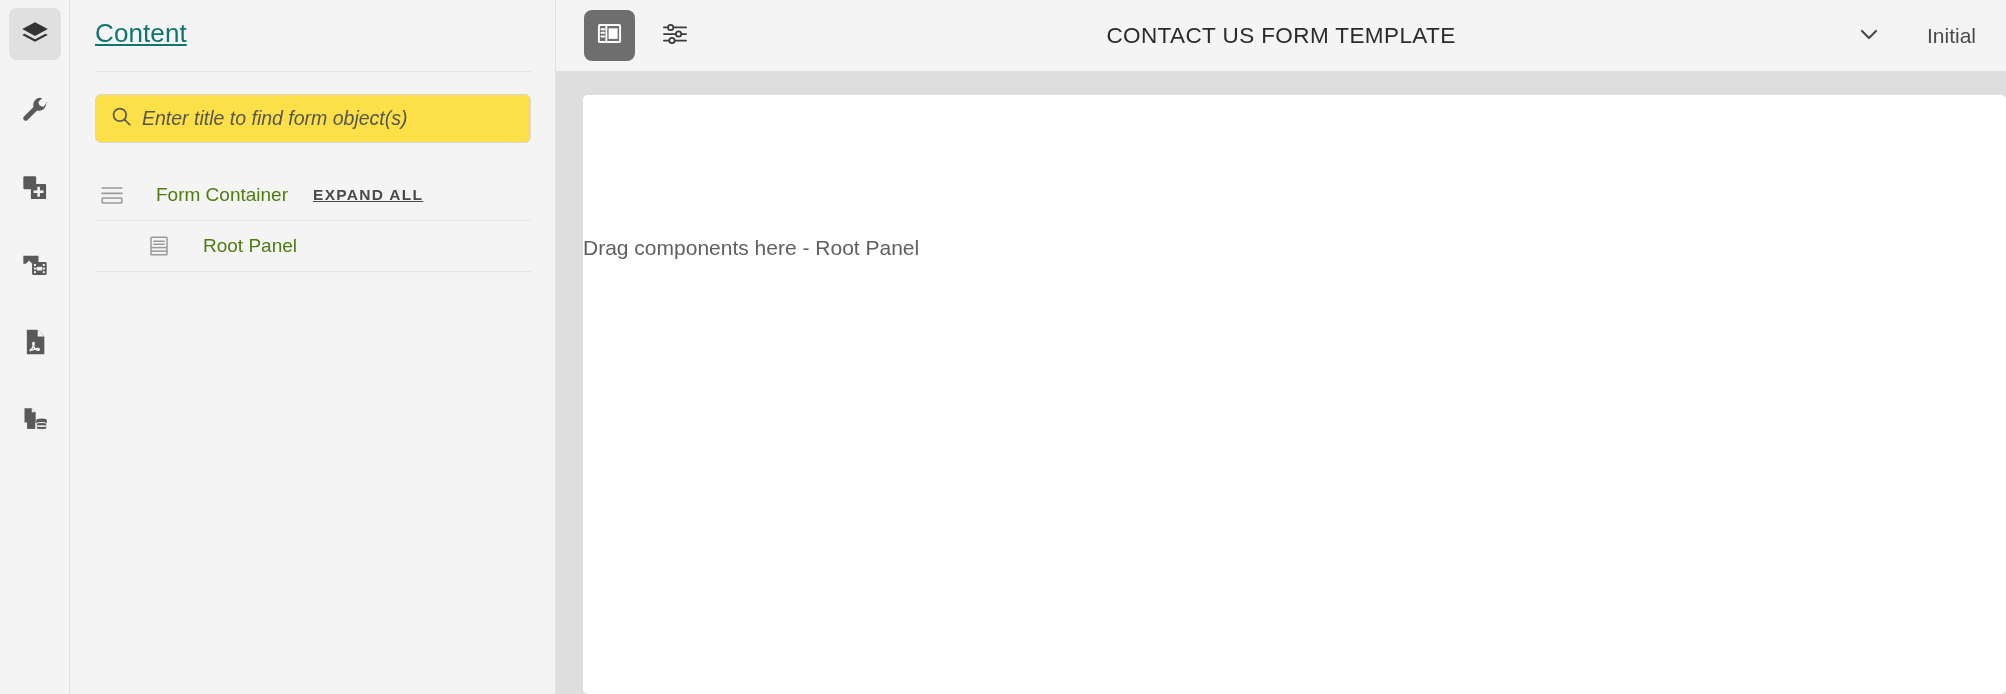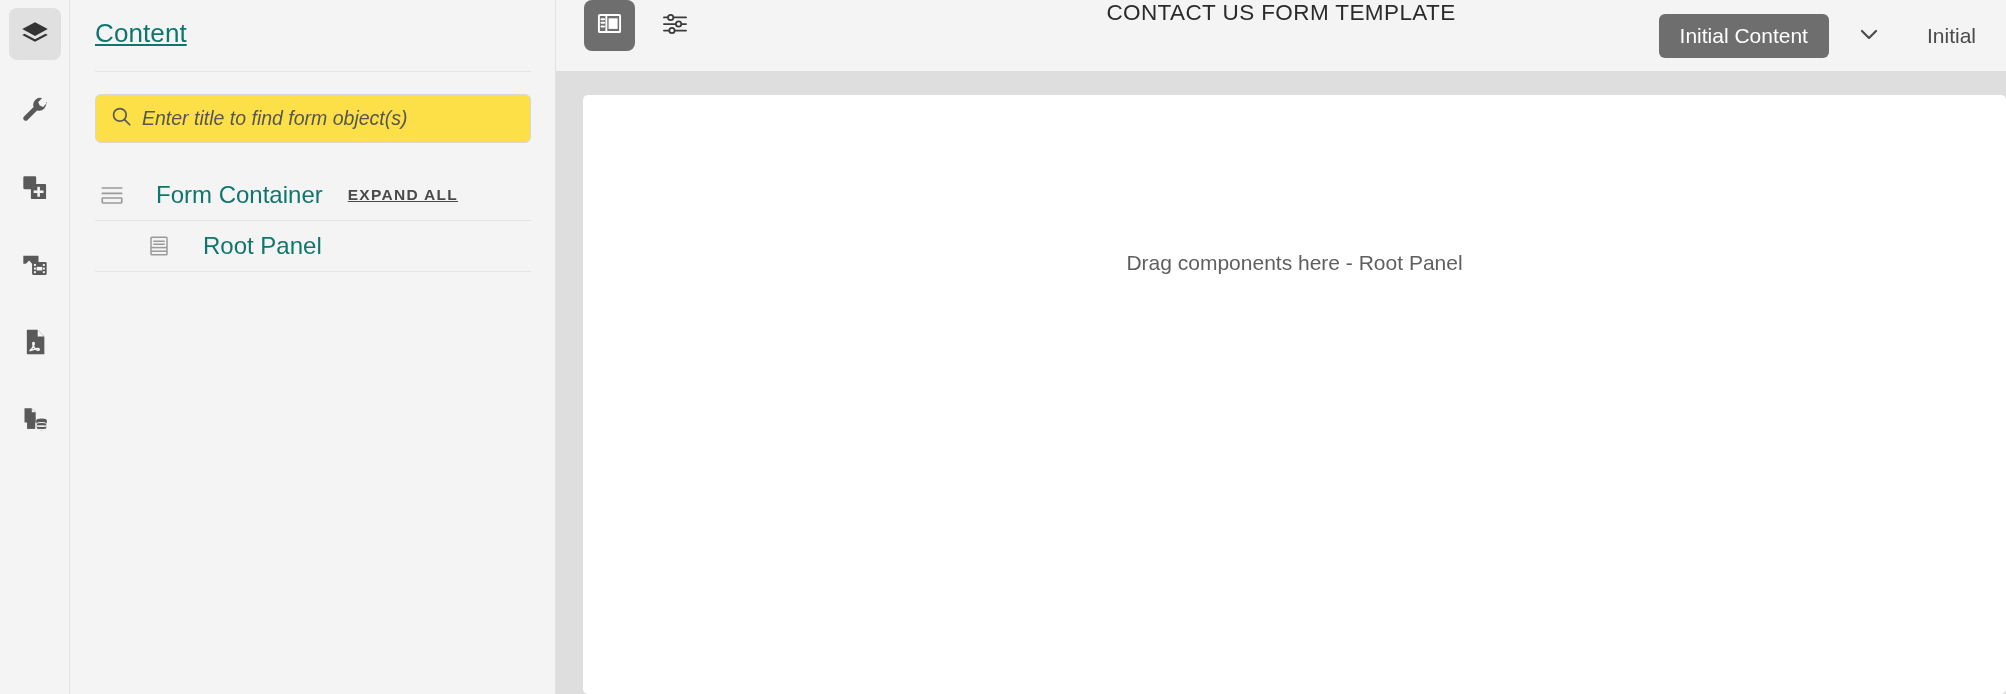--- a/index.html
+++ b/index.html
@@ -93,22 +93,22 @@
     height: 51px;
     border-bottom: 1px solid #e4e4e4;
   }
   .tree-row.root-row { border-bottom: 1px solid #e4e4e4; }
   .tree-row .ticon {
     width: 34px; height: 34px;
     display: flex; align-items: center; justify-content: center;
     flex: 0 0 34px;
   }
   .tree-row .tlabel {
-    font-size: 24px;
-    color: #0f766e;
+    font-size: 19px;
+    color: #4d7c0f;
     margin-left: 27px;
     white-space: nowrap;
   }
   .expand-all {
     font-size: 15.5px;
     font-weight: bold;
     color: #4a4a4a;
     letter-spacing: 1.3px;
     margin-left: 25px;
     white-space: nowrap;
@@ -129,20 +129,21 @@
     display: flex;
     flex-direction: column;
     background: #dedede;
     min-width: 0;
   }
   .topbar {
     height: 71px;
     flex: 0 0 71px;
     background: #f4f4f4;
     display: flex;
+    align-items: center;
     padding: 0 0 0 28px;
     position: relative;
   }
   .icon-btn {
     width: 51px; height: 51px;
     border-radius: 8px;
     display: flex; align-items: center; justify-content: center;
     flex: 0 0 auto;
   }
   .icon-btn.dark { background: #6e6e6e; }
@@ -192,23 +193,23 @@
     min-height: 0;
   }
   .canvas {
     flex: 1 1 auto;
     background: #ffffff;
     border-radius: 5px;
     position: relative;
   }
   .drop-hint {
     position: absolute;
-    top: 156px;
+    top: 141px;
     left: 0; right: 0;
-    text-align: center;
+    text-align: left;
     font-size: 21px;
     color: #5f5f5f;
   }
 </style>
 </head>
 <body>
 
 <div class="app">
 
   <div class="rail">
@@ -359,21 +360,20 @@
             <circle cx="8.3" cy="6.4" r="2.3" fill="#f4f4f4"></circle>
             <circle cx="15.1" cy="12" r="2.3" fill="#f4f4f4"></circle>
             <circle cx="9.4" cy="17.6" r="2.3" fill="#f4f4f4"></circle>
           </svg>
         </span>
       </div>
 
       <div class="topbar-title">CONTACT US FORM TEMPLATE</div>
 
       <div class="topbar-right">
-        <div class="pill">Initial Content</div>
         <div class="chev-btn">
           <span>
             <svg width="26" height="26" viewBox="0 0 24 24" fill="none" stroke="#4a4a4a" stroke-width="2">
               <polyline points="5.5,9.2 12,15.6 18.5,9.2" stroke-linecap="round" stroke-linejoin="round"></polyline>
             </svg>
           </span>
         </div>
         <div class="preview-link">Initial</div>
       </div>
     </div>

